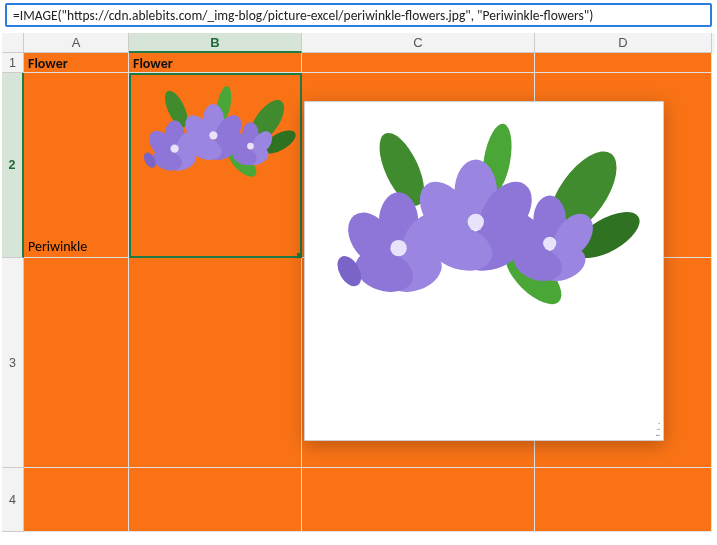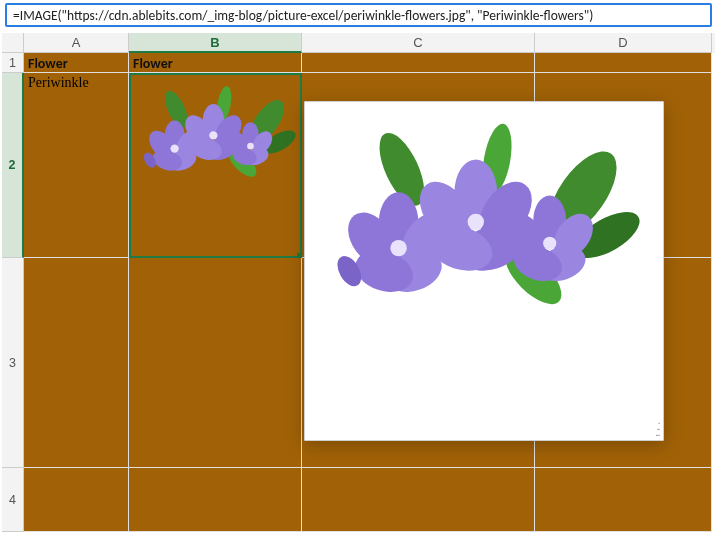--- a/index.html
+++ b/index.html
@@ -70,31 +70,31 @@
     color: #555;
     font-size: 12.5px;
     text-align: center;
     display: flex; align-items: center; justify-content: center;
     font-family: "Segoe UI", sans-serif;
   }
   .row-h.sel { background:#d7e4d8; font-weight:bold; color:#1f6b3a; border-right:2px solid #1f7a44;}
   .cell {
     border-right: 1px solid #e0e0e0;
     border-bottom: 1px solid #e0e0e0;
-    background: #a16207;
+    background: #f97316;
     padding: 2px 4px;
     overflow: hidden;
     position: relative;
   }
   .r1 { height: 20px; }
   .r2 { height: 185px; }
   .r3 { height: 210px; }
   .r4 { height: 64px; }
   .bold { font-weight: bold; color: #111; }
-  .vcenter { display:flex; align-items:flex-start;font-family:Liberation Serif, serif; }
+  .vcenter { display:flex; align-items:flex-end; }
   .cell.selected {
     border: 2px solid #1f7a44;
   }
   .sel-fill {
     position:absolute; right:-3px; bottom:-3px;
     width:6px; height:6px; background:#1f7a44;
   }
   .arrow-ptr {
     position: absolute;
     top: 36px; left: 297px;

